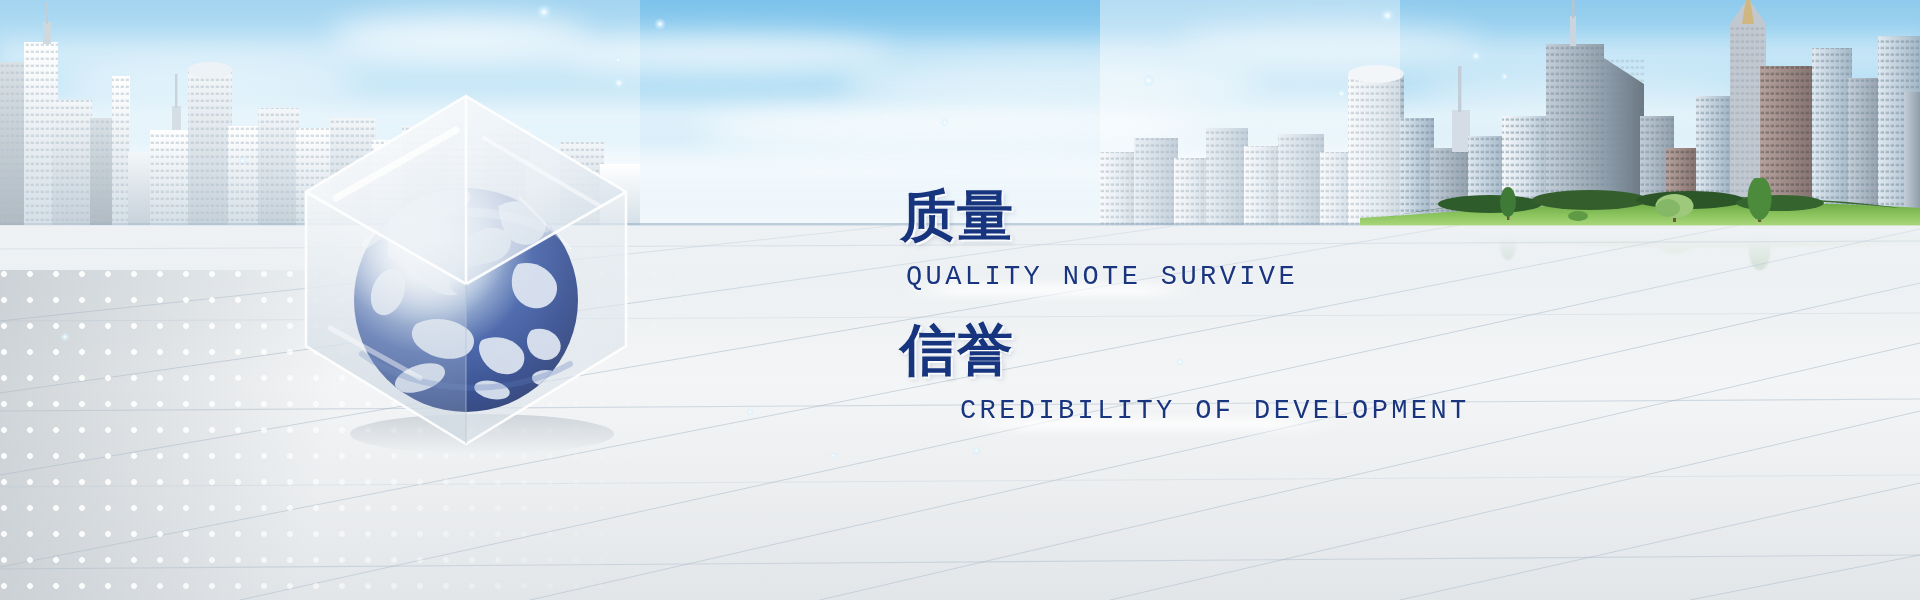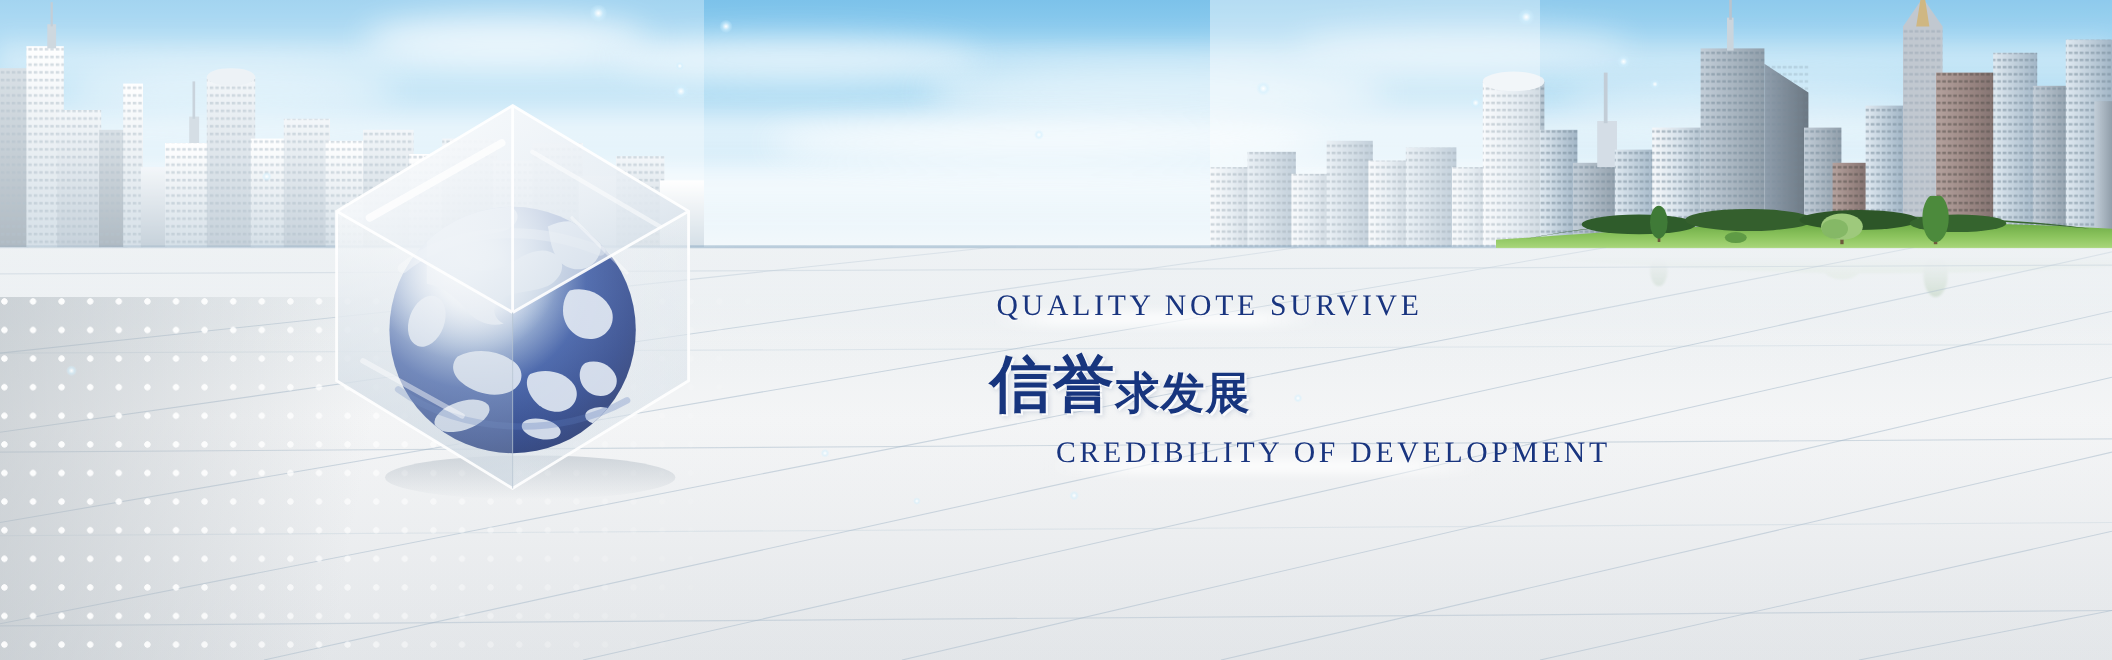--- a/index.html
+++ b/index.html
@@ -123,21 +123,21 @@
     text-shadow:
       0 0 1px rgba(255,255,255,.9),
       2px 2px 0 rgba(255,255,255,.85),
       3px 3px 5px rgba(120,140,170,.30);
   }
   .cn-big{font-size:56px;letter-spacing:1px;}
   .cn-small{font-size:40px;letter-spacing:1px;}
   .line-en{
     white-space:nowrap;
     color:#19357f;
-    font-family:Liberation Serif, serif;
+    font-family:Liberation Mono, monospace;
     font-size:27px;
     letter-spacing:3.4px;
     font-weight:400;
     text-shadow:0 1px 2px rgba(255,255,255,.85);
   }
   .row-1{position:absolute;left:0;top:0;}
   .row-2{position:absolute;left:6px;top:74px;}
   .row-3{position:absolute;left:0;top:134px;text-align:right;}
   .row-4{position:absolute;left:60px;top:208px;}
   .cn-flex{display:flex;align-items:flex-end;}
@@ -579,28 +579,28 @@
   <div class="spark" style="left:238px;top:156px;width:9px;height:9px;"></div>
   <div class="spark" style="left:60px;top:332px;width:10px;height:10px;"></div>
   <div class="spark" style="left:746px;top:408px;width:8px;height:8px;"></div>
   <div class="spark" style="left:830px;top:452px;width:7px;height:7px;"></div>
   <div class="spark" style="left:972px;top:446px;width:9px;height:9px;"></div>
   <div class="spark" style="left:1176px;top:358px;width:8px;height:8px;"></div>
 
   <div class="slogan">
 
     <div class="row-1 line-cn cn-flex">
+      <span class="cn-big">质量</span>
     </div>
 
     <div class="en-underglow" style="left:0;top:96px;width:300px;"></div>
     <div class="row-2 line-en">QUALITY  NOTE  SURVIVE</div>
 
     <div class="row-3 line-cn cn-flex">
       <span class="cn-big">信誉</span>
-      <span class="cn-small">求发展</span>
     </div>
 
     <div class="en-underglow" style="left:50px;top:230px;width:400px;"></div>
     <div class="row-4 line-en">CREDIBILITY  OF  DEVELOPMENT</div>
 
   </div>
 
 </div>
 
 </body></html>

